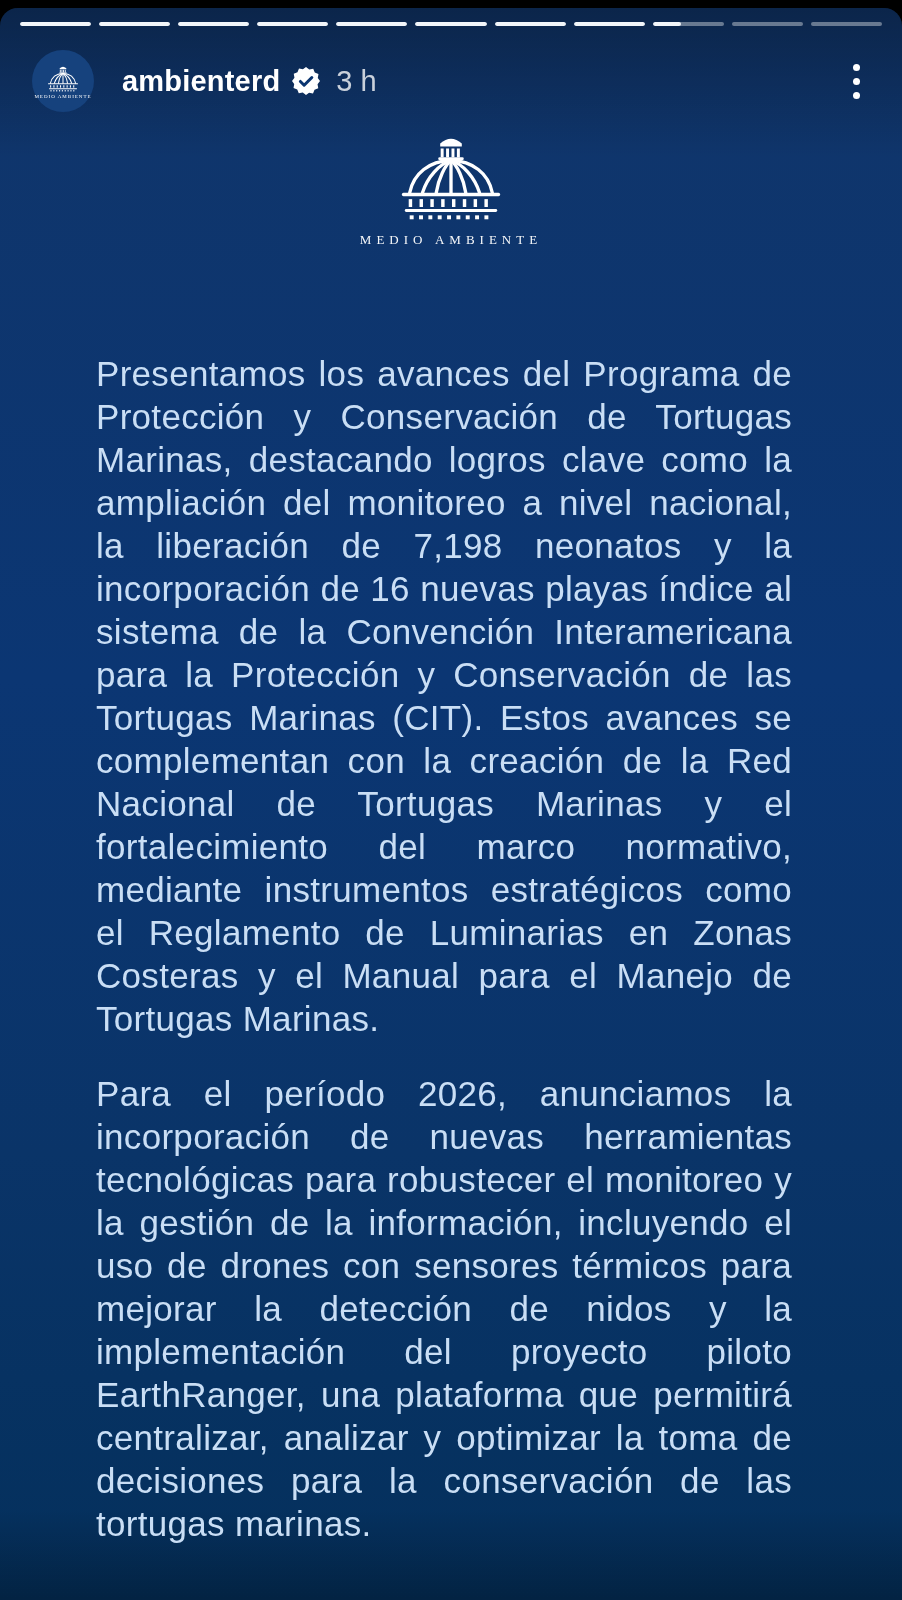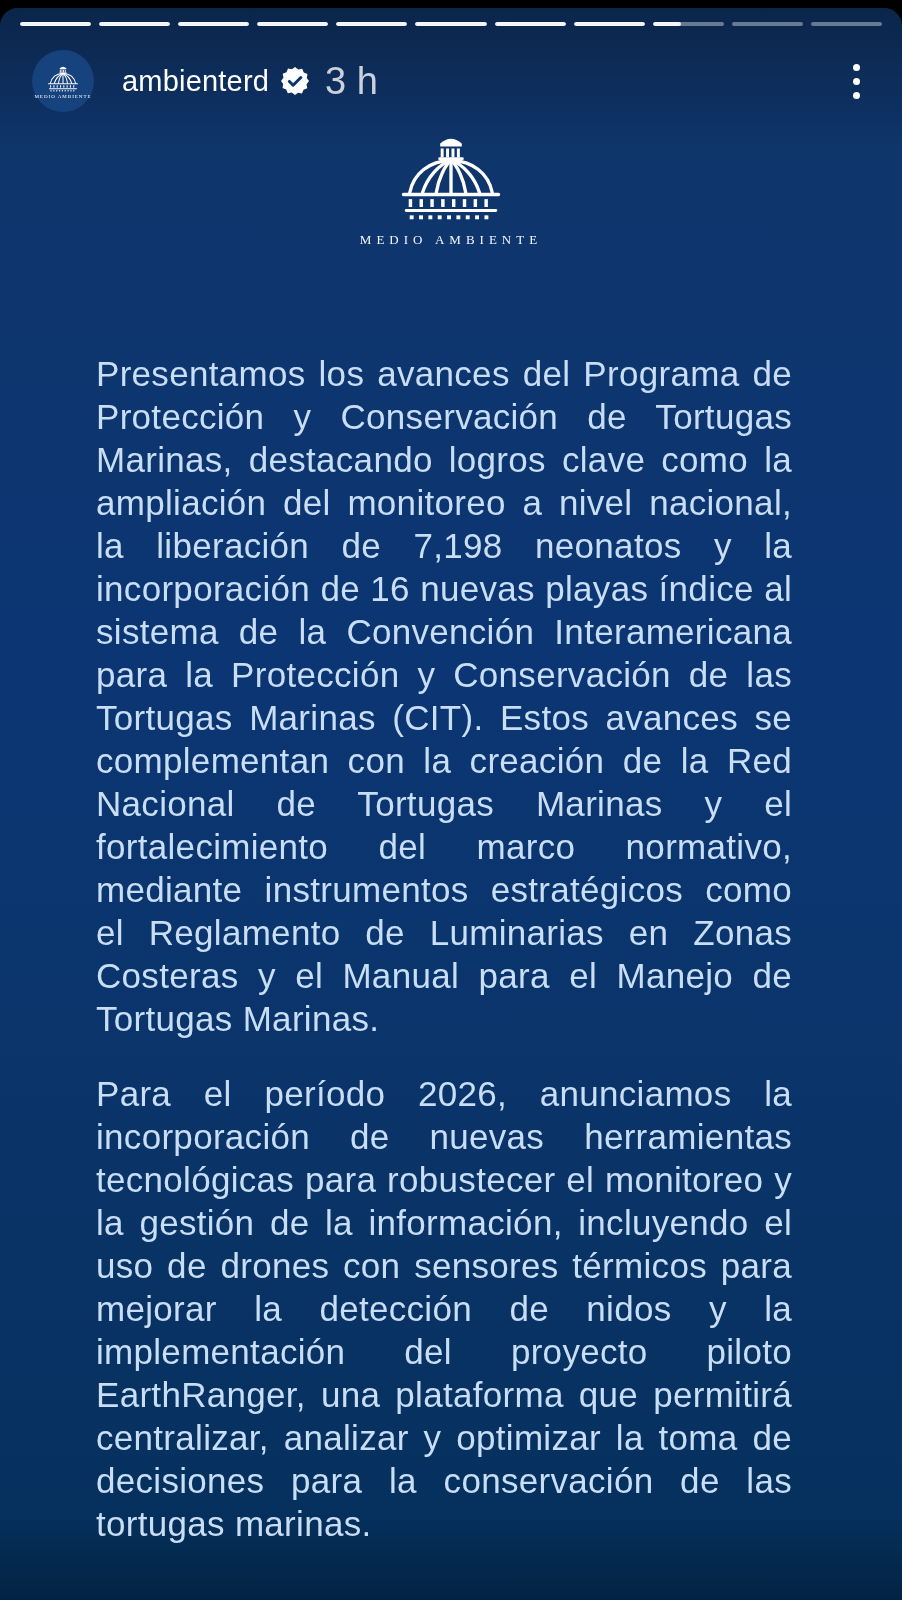--- a/index.html
+++ b/index.html
@@ -27,23 +27,23 @@
 
   
   .header{position:absolute;top:40px;left:32px;right:36px;height:66px;
     display:flex;align-items:center;}
   .avatar{width:62px;height:62px;border-radius:50%;background:var(--avatar_bg);
     display:flex;flex-direction:column;align-items:center;justify-content:center;
     margin-right:28px;flex-shrink:0;cursor:pointer;}
   .avatar svg{width:36px;height:29px;display:block;}
   .avatar-caption{font-family:"Liberation Serif", serif;font-size:5px;letter-spacing:1px;
     color:#fff;margin-top:1px;white-space:nowrap;}
-  .username{color:#fff;font-size:29px;font-weight:400;letter-spacing:.2px;cursor:pointer;}
+  .username{color:#fff;font-size:29px;font-weight:700;letter-spacing:.2px;cursor:pointer;}
   .badge{margin-left:12px;width:28px;height:28px;display:inline-flex;}
-  .timestamp{margin-left:16px;font-size:38px;color:rgba(255,255,255,0.78);}
+  .timestamp{margin-left:16px;font-size:29px;color:rgba(255,255,255,0.78);}
   .menu{margin-left:auto;display:flex;flex-direction:column;gap:7px;padding:10px 6px;cursor:pointer;}
   .menu .dot{width:7px;height:7px;border-radius:50%;background:#fff;}
 
   
   .logo-block{position:absolute;top:122px;left:0;right:0;text-align:center;}
   .logo-block svg{width:118px;height:94px;}
   .logo-caption{margin-top:4px;font-family:"Liberation Serif", serif;font-size:13px;
     letter-spacing:5px;color:#ffffff;opacity:.96;}
 
   

